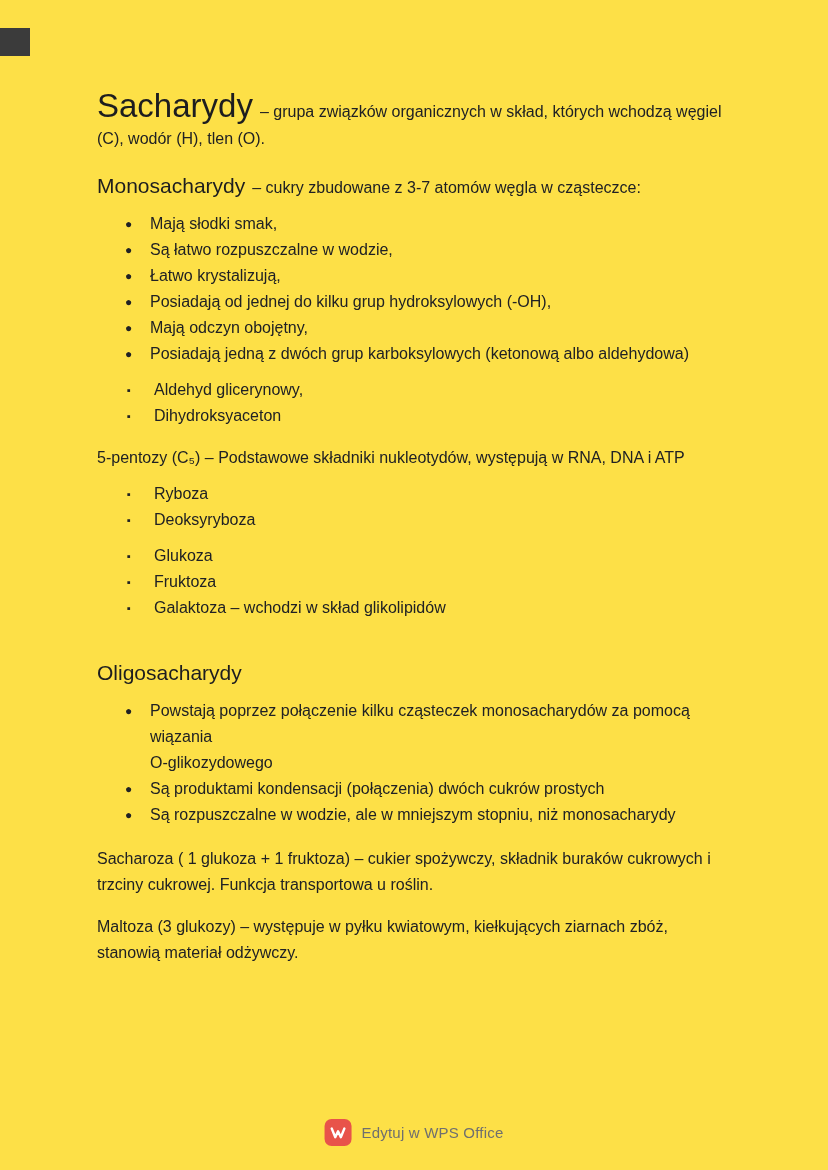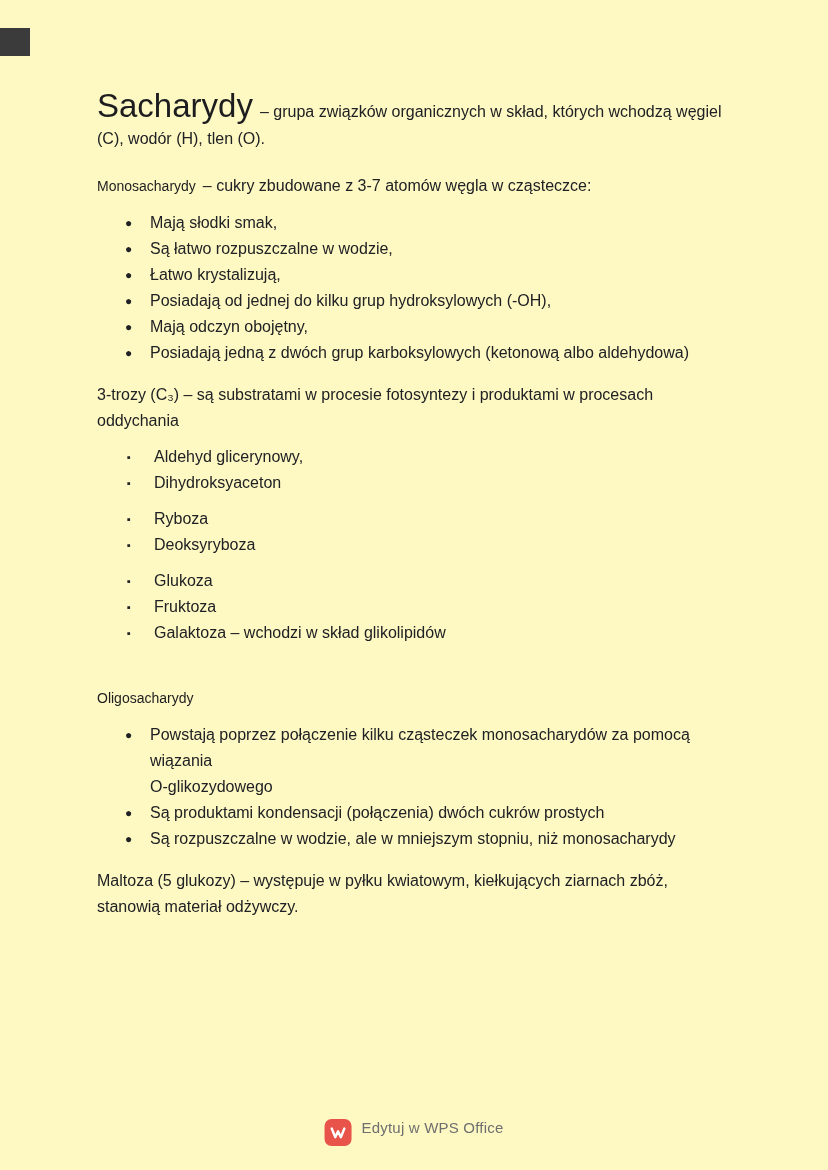--- a/index.html
+++ b/index.html
@@ -6,21 +6,21 @@
   html, body { width: 828px; height: 1170px; }
   body {
     background: #ffffff;
     font-family: "Liberation Sans", "DejaVu Sans", sans-serif;
     color: #202124;
   }
   .page {
     position: relative;
     width: 828px;
     height: 1170px;
-    background: #fef9c3;
+    background: #fde047;
     overflow: hidden;
   }
   .corner-artifact {
     position: absolute;
     left: 0;
     top: 28px;
     width: 30px;
     height: 28px;
     background: #3b3b3b;
   }
@@ -30,38 +30,38 @@
     top: 86px;
     width: 636px;
     font-size: 16px;
     line-height: 26px;
   }
   .title-para { margin: 0 0 10px 0; }
   .doc-title { font-size: 33px; line-height: 40px; color: #1d1d1f; }
   .title-rest { margin-left: 7px; }
   .heading-para { margin: 20px 0 8px 0; }
   .heading-para.oligo { margin-top: 38px; }
-  .h2 { font-size: 14px; font-weight: 500; line-height: 28px; color: #1d1d1f; }
+  .h2 { font-size: 21px; font-weight: 500; line-height: 28px; color: #1d1d1f; }
   .h-rest { margin-left: 7px; }
   .para { margin: 16px 0 0 0; }
   .para.sach { margin-top: 18px; }
   ul.ul1 { list-style: none; margin: 10px 0 0 0; padding: 0 0 0 28px; }
   ul.ul2 { list-style: none; margin: 10px 0 0 0; padding: 0 0 0 30px; }
   .li { display: flex; align-items: flex-start; }
   .m1 { flex: 0 0 25px; width: 25px; font-size: 12px; line-height: 26px; }
   .m2 { flex: 0 0 27px; width: 27px; font-size: 11px; line-height: 26px; }
   .li-text { flex: 1 1 auto; }
   .underline { display: block; width: max-content; }
   .footer {
     position: absolute;
     left: 50%;
     bottom: 24px;
     transform: translateX(-50%);
     display: flex;
-    align-items: flex-start;
+    align-items: center;
     gap: 10px;
     cursor: pointer;
   }
   .wps-logo {
     width: 27px;
     height: 27px;
     background: #e8534a;
     border-radius: 7px;
     display: flex;
     align-items: center;
@@ -103,33 +103,33 @@
       <li class="li">
         <span class="m1">●</span>
         <span class="li-text">Mają odczyn obojętny,</span>
       </li>
       <li class="li">
         <span class="m1">●</span>
         <span class="li-text">Posiadają jedną z dwóch grup karboksylowych (ketonową albo aldehydowa)</span>
       </li>
     </ul>
 
-    <p class="para">3-trozy (C₃) – są substratami w procesie fotosyntezy i produktami w procesach oddychania</p>
 
     <ul class="ul2">
       <li class="li">
         <span class="m2">▪</span>
         <span class="li-text">Aldehyd glicerynowy,</span>
       </li>
       <li class="li">
         <span class="m2">▪</span>
         <span class="li-text">Dihydroksyaceton</span>
       </li>
     </ul>
 
+    <p class="para">5-pentozy (C₅) – Podstawowe składniki nukleotydów, występują w RNA, DNA i ATP</p>
 
     <ul class="ul2">
       <li class="li">
         <span class="m2">▪</span>
         <span class="li-text">Ryboza</span>
       </li>
       <li class="li">
         <span class="m2">▪</span>
         <span class="li-text">Deoksyryboza</span>
       </li>
@@ -161,22 +161,23 @@
       <li class="li">
         <span class="m1">●</span>
         <span class="li-text">Są produktami kondensacji (połączenia) dwóch cukrów prostych</span>
       </li>
       <li class="li">
         <span class="m1">●</span>
         <span class="li-text">Są rozpuszczalne w wodzie, ale w mniejszym stopniu, niż monosacharydy</span>
       </li>
     </ul>
 
+    <p class="para sach">Sacharoza ( 1 glukoza + 1 fruktoza) – cukier spożywczy, składnik buraków cukrowych i trzciny cukrowej. Funkcja transportowa u roślin.</p>
 
-    <p class="para">Maltoza (5 glukozy) – występuje w pyłku kwiatowym, kiełkujących ziarnach zbóż, stanowią materiał odżywczy.</p>
+    <p class="para">Maltoza (3 glukozy) – występuje w pyłku kwiatowym, kiełkujących ziarnach zbóż, stanowią materiał odżywczy.</p>
 
   </div>
 
   <div class="footer">
     <span class="wps-logo">
       <svg viewBox="0 0 24 24" aria-hidden="true">
         <path d="M4 7 L8.5 18 L12 10.5 L15.5 18 L20 7" fill="none" stroke="#ffffff" stroke-width="3" stroke-linecap="round" stroke-linejoin="round"></path>
       </svg>
     </span>
     <span class="footer-label">Edytuj w WPS Office</span>

